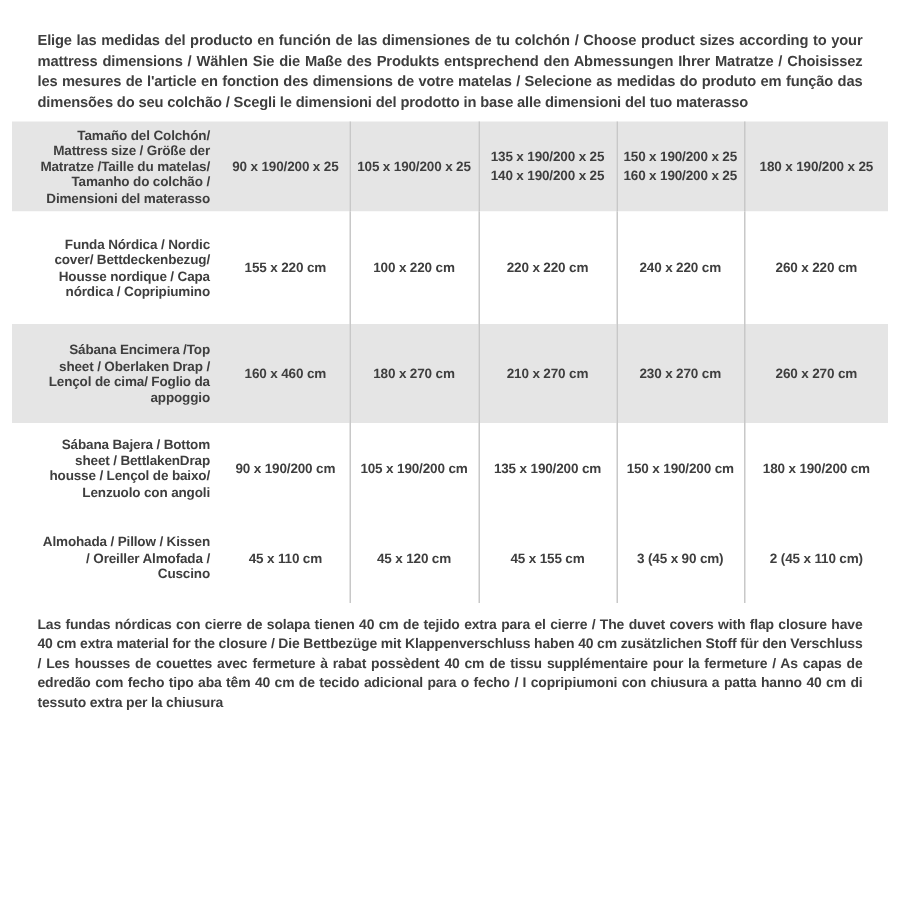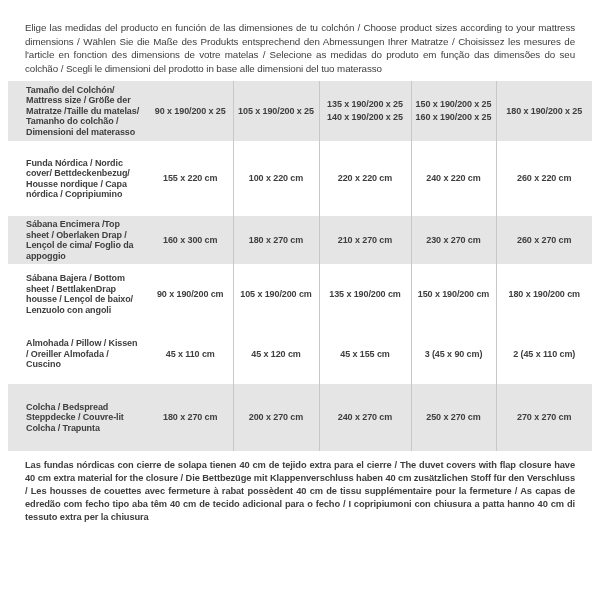--- a/index.html
+++ b/index.html
@@ -12,53 +12,53 @@
   *{box-sizing:border-box;}
   html,body{margin:0;padding:0;}
   body{
     width:600px;height:600px;overflow:hidden;
     background:var(--c-bg);
     font-family:"Liberation Sans", sans-serif;
     color:var(--c-text);
   }
   .intro{
     margin:21px 25px 0 25px;
-    font-size:9.8px;font-weight:normal;
+    font-size:9.8px;font-weight:bold;
     line-height:13.5px;letter-spacing:-0.1px;
     text-align:justify;
   }
   table.size-table{
     border-collapse:collapse;table-layout:fixed;
     width:584px;margin:6px 8px 0 8px;
   }
   col.c-label{width:140px;}
   col.c1{width:85px;}
   col.c2{width:86px;}
   col.c3{width:92px;}
   col.c4{width:85px;}
   col.c5{width:96px;}
   td{vertical-align:middle;padding:0;}
   tr.shaded{background:var(--c-shaded);}
   tr.plain{background:var(--c-plain);}
   .label-cell{
     padding-left:18px;padding-right:8px;
     font-size:9px;font-weight:bold;line-height:10.5px;
-    letter-spacing:-0.1px;text-align:left;
+    letter-spacing:-0.1px;text-align:right;
   }
   .value-cell{
     text-align:center;
     font-size:9px;font-weight:bold;line-height:13px;
     letter-spacing:-0.1px;
     white-space:pre-line;
     padding:0 3px;
   }
   .value-cell + .value-cell{border-left:1px solid var(--c-divider);}
   table.size-table tr:nth-child(1) td{height:60px;}
   table.size-table tr:nth-child(2) td{height:75px;}
-  table.size-table tr:nth-child(3) td{height:48px;}
+  table.size-table tr:nth-child(3) td{height:66px;}
   table.size-table tr:nth-child(4) td{height:60px;}
   table.size-table tr:nth-child(5) td{height:60px;}
   table.size-table tr:nth-child(6) td{height:67px;}
   table.size-table tr:nth-child(7) td{height:56px;}
   table.size-table tr:nth-child(8) td{height:50px;}
   .footnote{
     margin:8px 25px 0 25px;
     font-size:9.3px;font-weight:bold;
     line-height:13px;letter-spacing:-0.1px;
     text-align:justify;
@@ -92,21 +92,21 @@
       <tr class="plain">
         <td class="label-cell">Funda Nórdica /  Nordic cover/ Bettdeckenbezug/ Housse nordique  / Capa nórdica / Copripiumino</td>
         <td class="value-cell">155 x 220 cm</td>
         <td class="value-cell">100 x 220 cm</td>
         <td class="value-cell">220 x 220 cm</td>
         <td class="value-cell">240 x 220 cm</td>
         <td class="value-cell">260 x 220 cm</td>
       </tr>
       <tr class="shaded">
         <td class="label-cell">Sábana Encimera /Top sheet / Oberlaken Drap / Lençol de cima/ Foglio da appoggio</td>
-        <td class="value-cell">160 x 300 cm</td>
+        <td class="value-cell">160 x 460 cm</td>
         <td class="value-cell">180 x 270 cm</td>
         <td class="value-cell">210 x 270 cm</td>
         <td class="value-cell">230 x 270 cm</td>
         <td class="value-cell">260 x 270 cm</td>
       </tr>
       <tr class="plain">
         <td class="label-cell">Sábana Bajera / Bottom sheet / BettlakenDrap housse / Lençol de baixo/ Lenzuolo con angoli</td>
         <td class="value-cell">90 x 190/200 cm</td>
         <td class="value-cell">105 x 190/200 cm</td>
         <td class="value-cell">135 x 190/200 cm</td>
@@ -114,24 +114,16 @@
         <td class="value-cell">180 x 190/200 cm</td>
       </tr>
       <tr class="plain">
         <td class="label-cell">Almohada  / Pillow / Kissen / Oreiller Almofada / Cuscino</td>
         <td class="value-cell">45 x 110 cm</td>
         <td class="value-cell">45 x 120 cm</td>
         <td class="value-cell">45 x 155 cm</td>
         <td class="value-cell">3 (45 x 90 cm)</td>
         <td class="value-cell">2 (45 x 110 cm)</td>
       </tr>
-      <tr class="shaded">
-        <td class="label-cell">Colcha / Bedspread Steppdecke / Couvre-lit Colcha / Trapunta</td>
-        <td class="value-cell">180 x 270 cm</td>
-        <td class="value-cell">200 x 270 cm</td>
-        <td class="value-cell">240 x 270 cm</td>
-        <td class="value-cell">250 x 270 cm</td>
-        <td class="value-cell">270 x 270 cm</td>
-      </tr>
     </tbody>
 </table>
 
 <div class="footnote">Las fundas nórdicas con cierre de solapa tienen 40 cm de tejido extra para el cierre  / The duvet covers with flap closure have 40 cm extra material for the closure / Die Bettbezüge mit Klappenverschluss haben 40 cm zusätzlichen Stoff für den Verschluss / Les housses de couettes avec fermeture à rabat possèdent 40 cm de tissu supplémentaire pour la fermeture / As capas de edredão com fecho tipo aba têm 40 cm de tecido adicional para o fecho / I copripiumoni con chiusura a patta hanno 40 cm di tessuto extra per la chiusura</div>
 
 </body></html>

